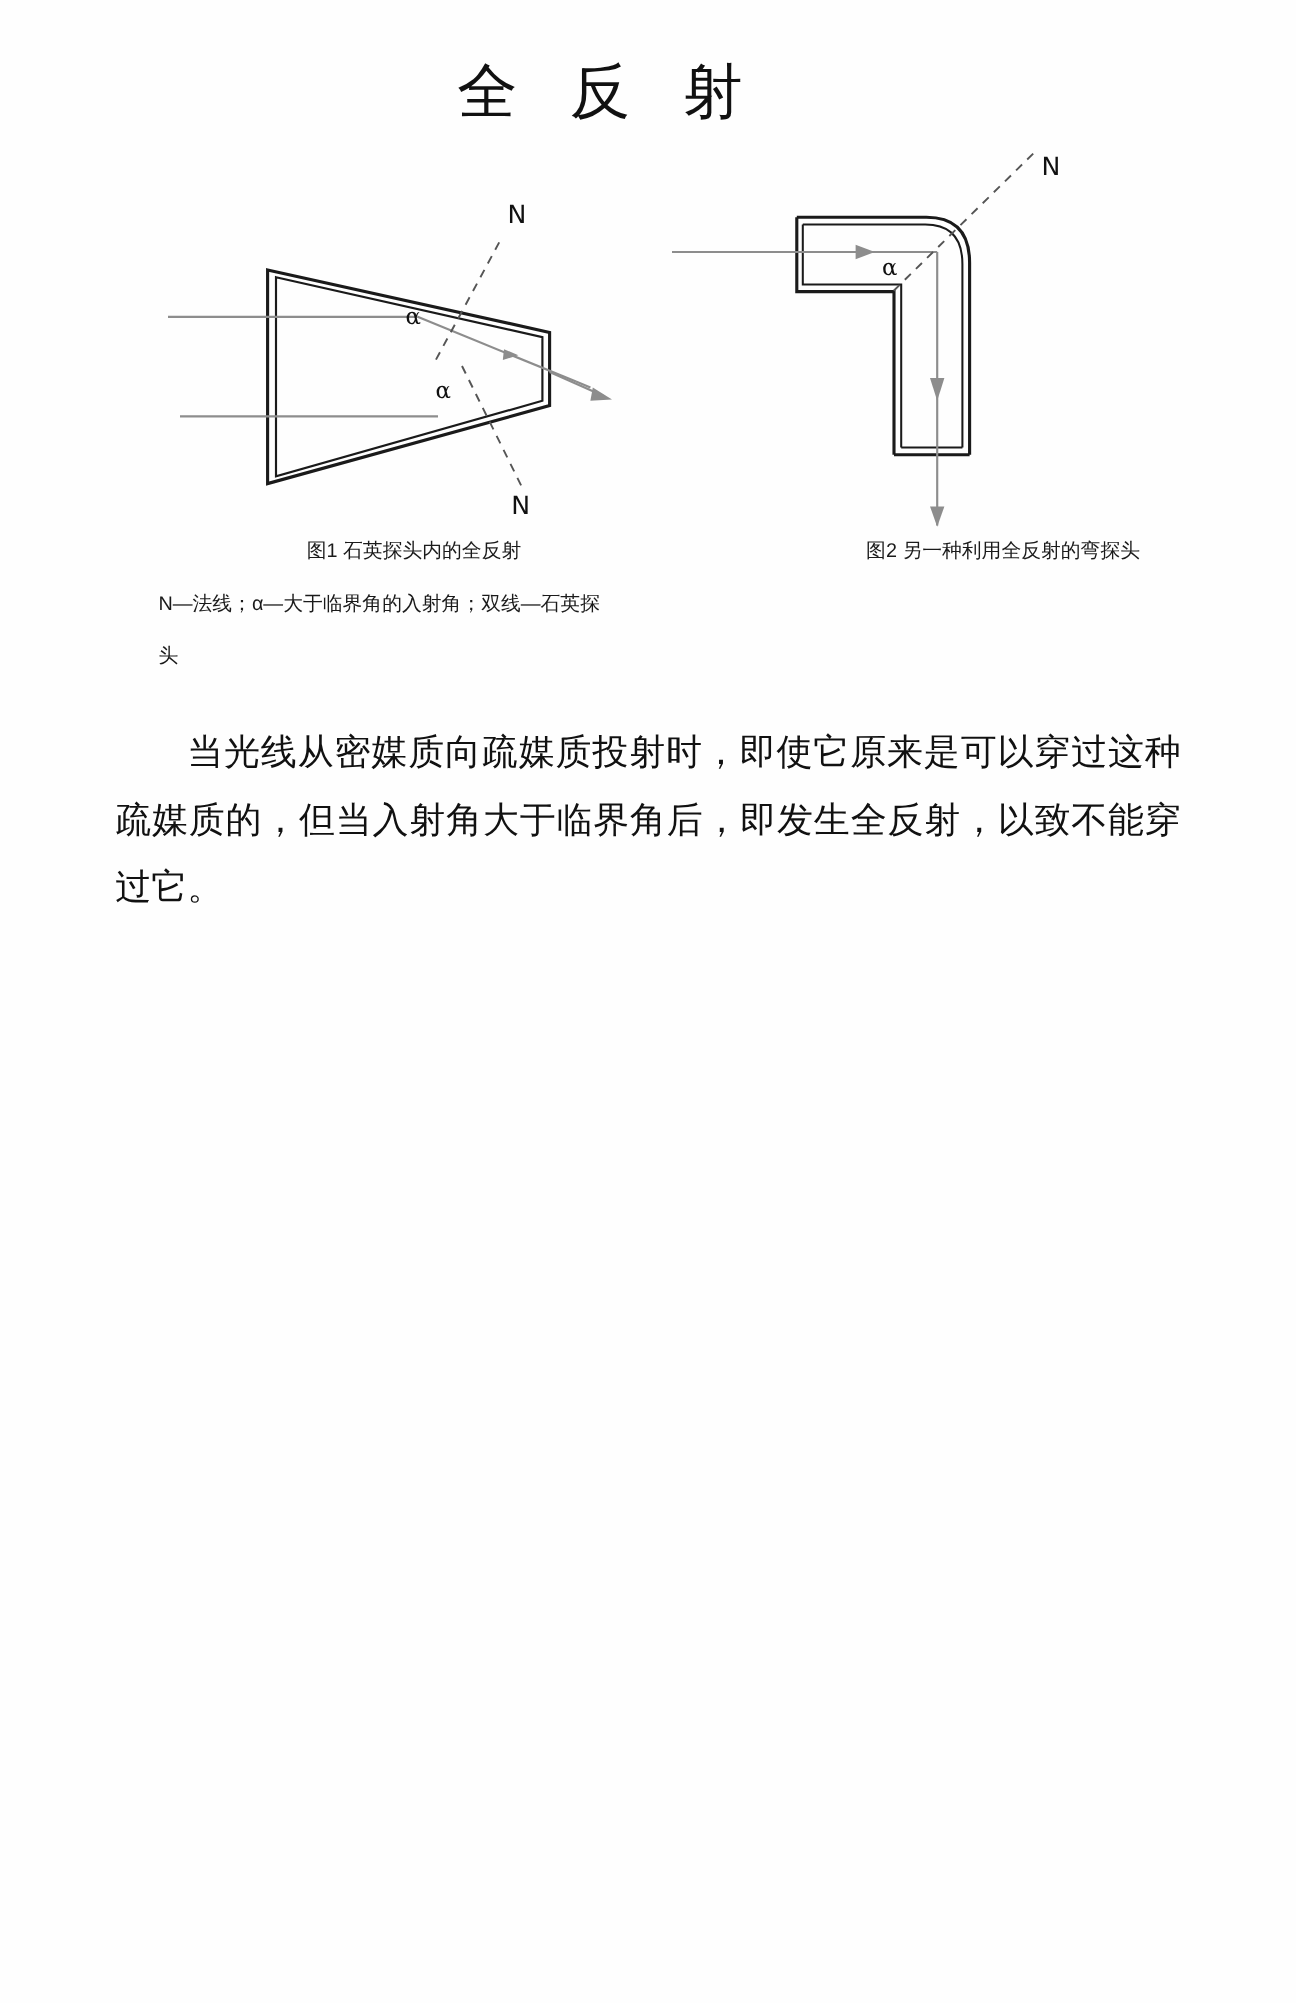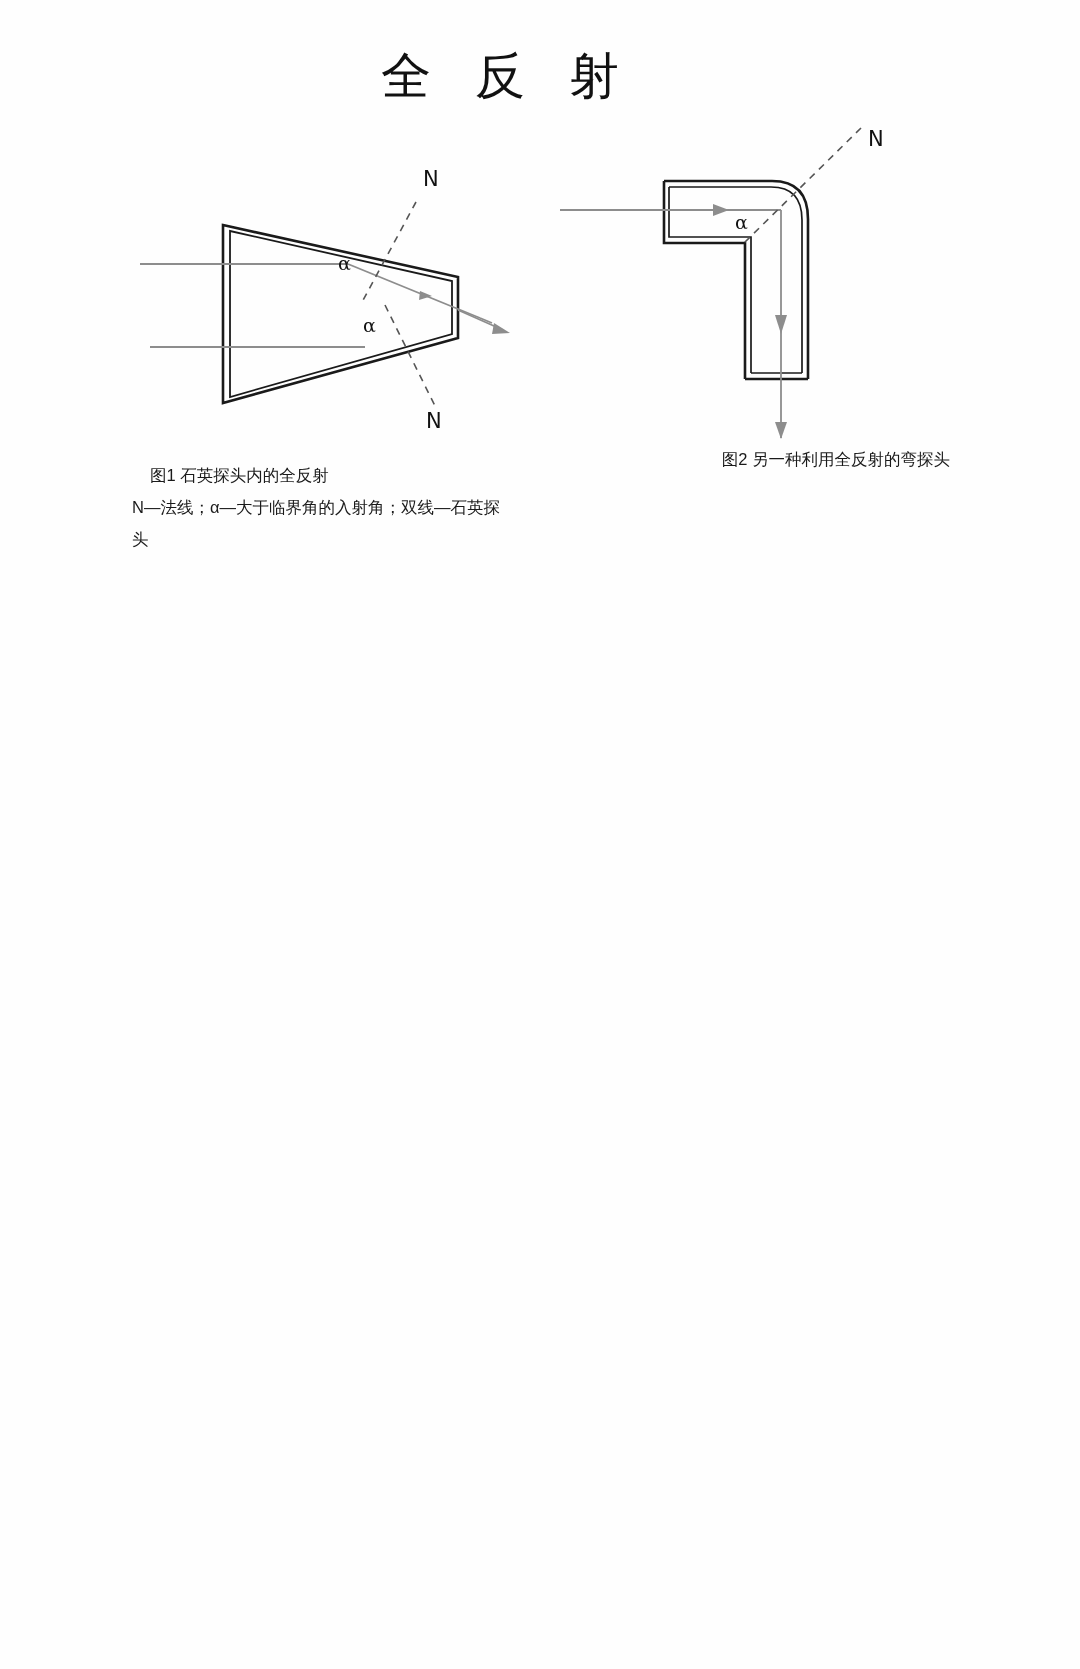--- a/index.html
+++ b/index.html
@@ -60,27 +60,26 @@
     font-size: 16.5px;
     color: #1a1a1a;
     line-height: 1.45;
   }
   .cap1 {
     left: 120px;
     top: 448px;
     width: 420px;
   }
   .cap1 .cap-title {
-    text-align: left;
+    text-align: center;
     padding-left: 30px;
-    margin-top: 16px;
   }
   .cap1 .cap-sub {
     text-align: left;
-    margin-top: 8px;
+    margin-top: 20px;
     padding-left: 12px;
   }
   .cap2 {
     left: 560px;
     top: 448px;
     width: 390px;
     text-align: right;
   }
 
   
@@ -205,15 +204,16 @@
     <div class="cap-title">图1  石英探头内的全反射</div>
     <div class="cap-sub">N—法线；α—大于临界角的入射角；双线—石英探</div>
     <div class="cap-sub">头</div>
   </div>
 
   <div class="caption-block cap2">
     <div class="cap-title">图2  另一种利用全反射的弯探头</div>
   </div>
 
   <div class="body-text">
+    <p>当光线从密媒质向疏媒质投射时，即使它原来是可以穿过这种疏媒质的，但当入射角大于临界角后，即发生全反射，以致不能穿过它。</p>
   </div>
 
 </div>
 
 </body></html>

